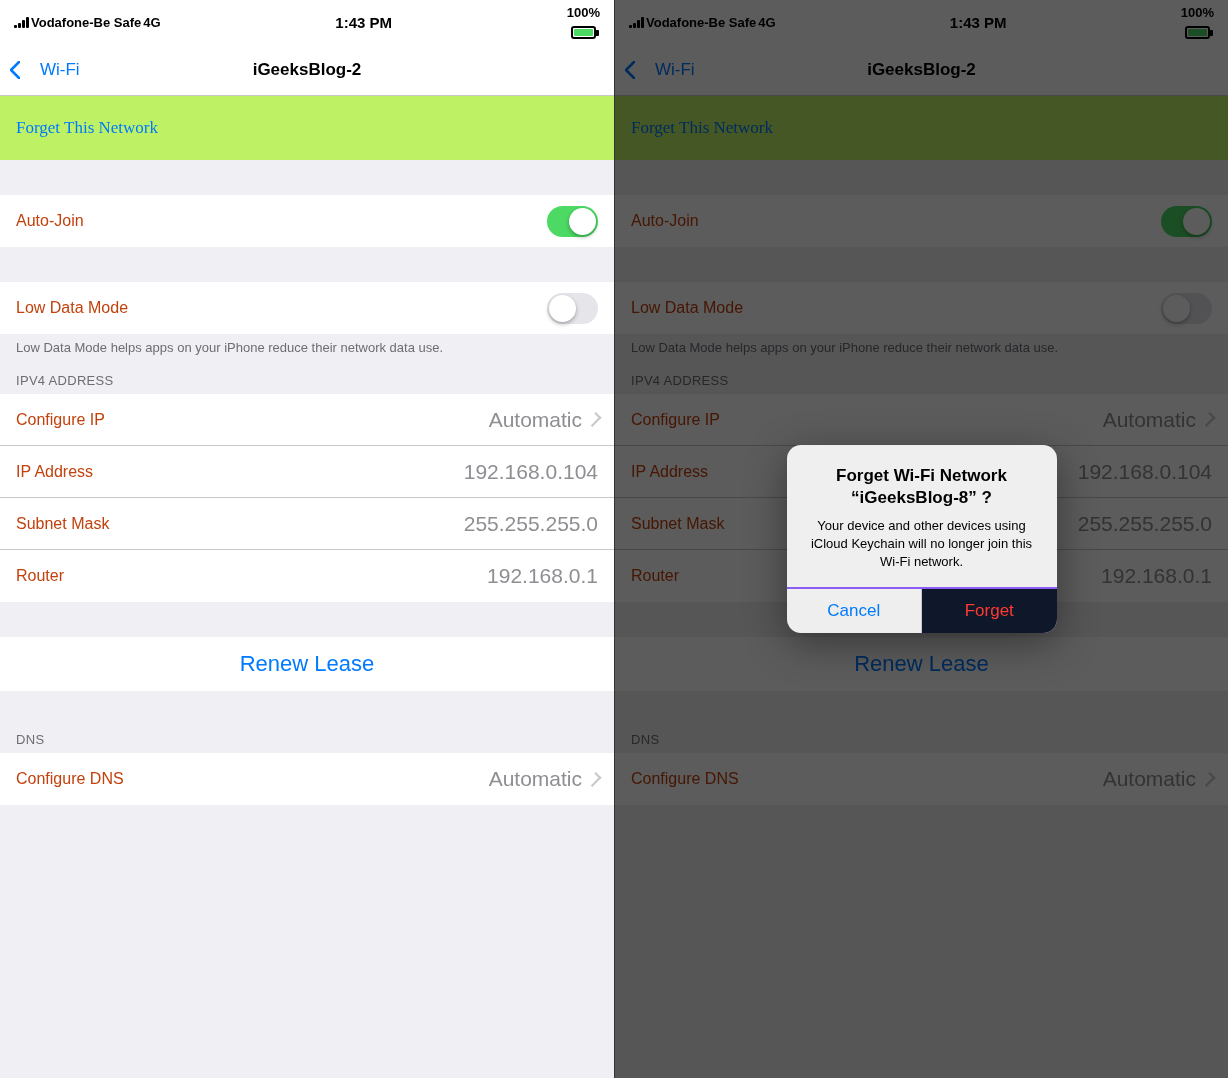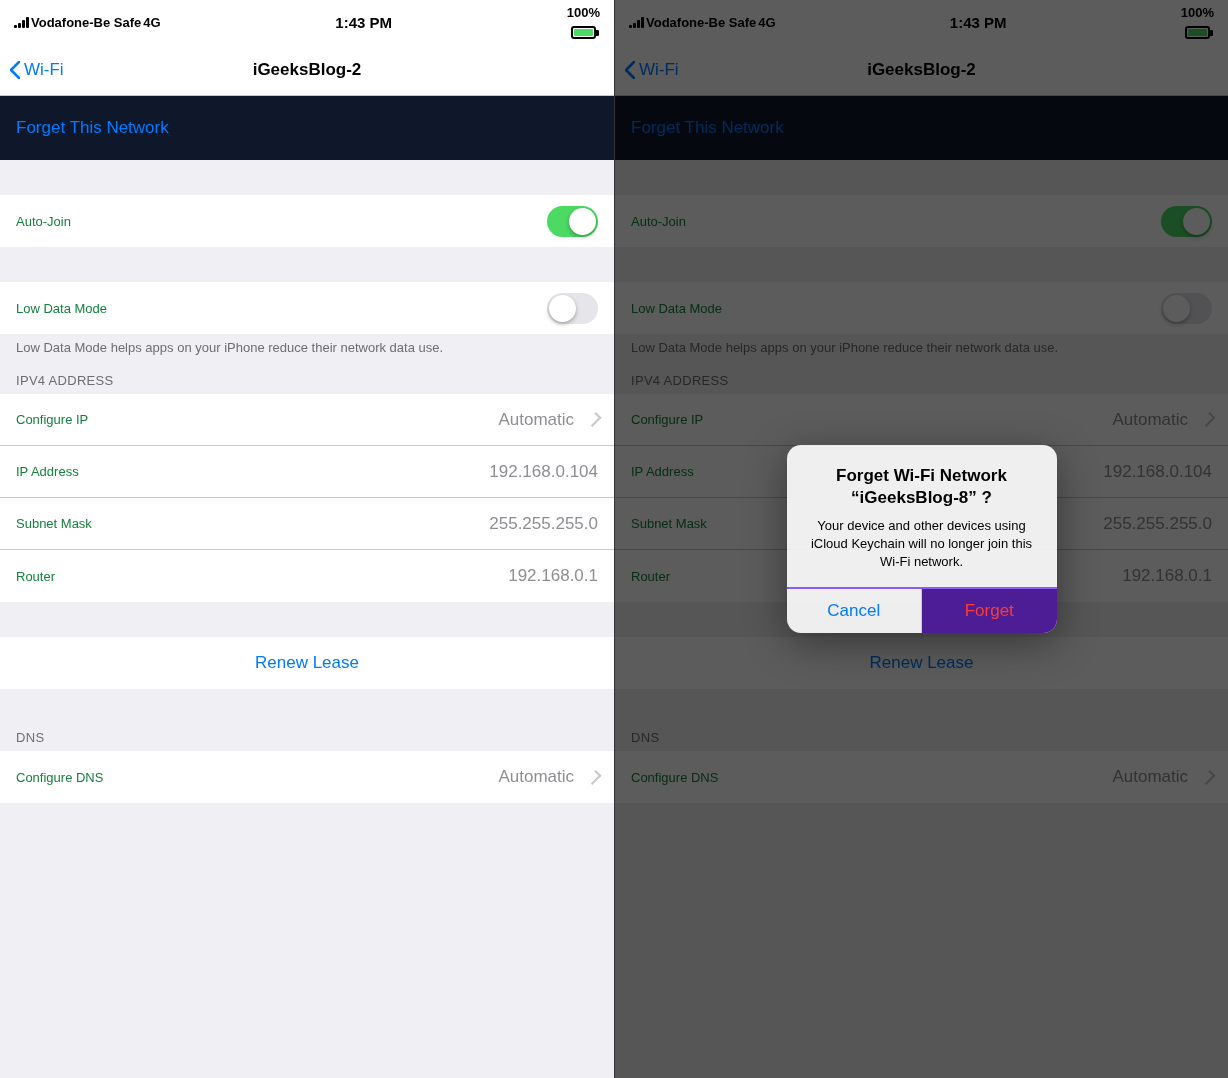--- a/index.html
+++ b/index.html
@@ -108,21 +108,21 @@
       border-bottom: 1px solid #c8c7cc;
       flex-shrink: 0;
     }
     .nav-back {
       position: absolute;
       left: 10px;
       display: flex;
       align-items: center;
       color: #007aff;
       font-size: 17px;
-      gap: 4px;
+      gap: 20px;
       cursor: pointer;
     }
     .nav-back svg {
       width: 10px;
       height: 18px;
     }
     .nav-title {
       font-size: 17px;
       font-weight: 600;
       color: #000;
@@ -149,32 +149,32 @@
       padding: 0 16px;
       min-height: 52px;
       background: #fff;
       border-bottom: 1px solid #c8c7cc;
       position: relative;
     }
     .cell:last-child {
       border-bottom: none;
     }
     .cell-label {
-      font-size: 13px;
-      color: #15803d;
+      font-size: 16px;
+      color: #c2410c;
     }
     .cell-value {
-      font-size: 17px;
+      font-size: 21px;
       color: #8e8e93;
       display: flex;
       align-items: center;
-      gap: 12px;
+      gap: 4px;
     }
     .cell-link {
-      font-size: 17px;
+      font-size: 22px;
       color: #007aff;
       width: 100%;
       text-align: center;
       padding: 14px 0;
     }
     .section-header {
       padding: 6px 16px 6px 16px;
       font-size: 13px;
       color: #6d6d72;
       text-transform: uppercase;
@@ -217,22 +217,23 @@
       height: 13px;
       border-right: 2px solid #c7c7cc;
       border-top: 2px solid #c7c7cc;
       transform: rotate(45deg);
       display: inline-block;
       margin-left: 4px;
     }
 
     
     .forget-cell {
-      background: #0f172a;
+      background: #bef264;
       min-height: 64px;
+      font-family: Liberation Serif, serif;
     }
     .forget-cell .cell-link {
       font-size: 17px;
       color: #007aff;
       text-align: left;
       padding: 0;
     }
 
     
     .overlay {
@@ -281,21 +282,21 @@
       background: transparent;
       border: none;
     }
     .alert-btn.cancel {
       color: #007aff;
       border-right: 1px solid #c8c7cc;
     }
     .alert-btn.forget {
       color: #ff3b30;
       font-weight: 400;
-      background: #4c1d95;
+      background: #0f172a;
     }
 
     
     .dimmed {
       filter: brightness(0.6);
     }
   </style>
 </head>
 <body>
 

